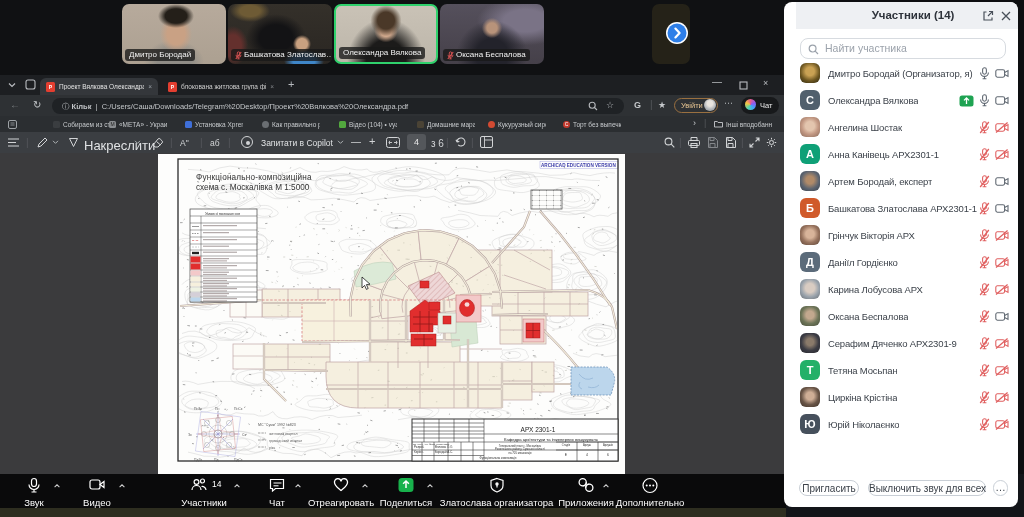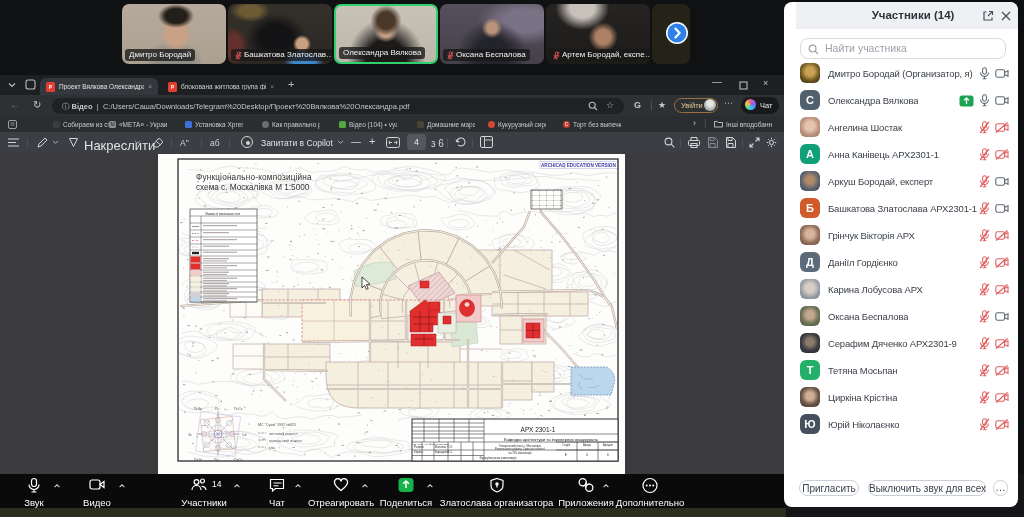--- a/index.html
+++ b/index.html
@@ -79,32 +79,20 @@
     radial-gradient(ellipse at 82% 28%, #7a7386 0 18%, rgba(122,115,134,0) 40%),
     linear-gradient(#55505c,#454049)">
     <div class="nm"><svg width="7" height="9" viewBox="0 0 11 13" style="flex:none">
             <g fill="none" stroke="#e05555" stroke-width="1.4">
               <rect x="3.6" y="0.8" width="3.8" height="6.4" rx="1.9"></rect>
               <path d="M1.6,5.5 a3.9,3.9 0 0 0 7.8,0 M5.5,9.6 v2 M3.6,11.8 h3.8"></path>
               <path d="M1.2,12 L9.8,1" stroke-width="1.6"></path>
             </g>
           </svg>Оксана Беспалова</div>
       </div>
-  <div class="tile" style="left:546px;background:
-    radial-gradient(circle at 55% 55%, #ad8166 0 11%, rgba(173,129,102,0) 22%),
-    radial-gradient(ellipse at 35% 6%, #c7c1b9 0 13%, rgba(199,193,185,0) 28%),
-    linear-gradient(#262422,#1d1b19)">
-    <div class="nm"><svg width="7" height="9" viewBox="0 0 11 13" style="flex:none">
-            <g fill="none" stroke="#e05555" stroke-width="1.4">
-              <rect x="3.6" y="0.8" width="3.8" height="6.4" rx="1.9"></rect>
-              <path d="M1.6,5.5 a3.9,3.9 0 0 0 7.8,0 M5.5,9.6 v2 M3.6,11.8 h3.8"></path>
-              <path d="M1.2,12 L9.8,1" stroke-width="1.6"></path>
-            </g>
-          </svg>Артем Бородай, експе…</div>
-      </div>
   <div class="tile" style="left:652px;width:38px;background:#252218"></div>
   <svg class="abs" style="left:665px;top:21px" width="24" height="24" viewBox="0 0 24 24">
     <circle cx="12" cy="12" r="11" fill="#fff"></circle>
         <circle cx="12" cy="12" r="9.5" fill="#2e7fe8"></circle>
     <path d="M10.4 7.6 L14.6 12 L10.4 16.4" fill="none" stroke="#fff" stroke-width="2.2" stroke-linecap="round" stroke-linejoin="round"></path>
   </svg>
 </div>
 
 <div class="abs" id="tabbar">
   <svg class="abs" style="left:8px;top:7px" width="8" height="6" viewBox="0 0 8 6">
@@ -128,21 +116,21 @@
   <svg class="abs" style="left:739px;top:6px" width="9" height="9" viewBox="0 0 9 9">
         <rect x="1" y="1" width="7" height="7" fill="none" stroke="#b9bcc0" stroke-width="1.1"></rect>
       </svg>
   <span class="abs gi" style="left:763px;top:3px;font-size:9px">×</span>
 </div>
 
 <div class="abs" id="addrbar">
   <span class="abs" style="left:10px;top:4px;color:#7d8184;font-size:10px">←</span>
   <span class="abs" style="left:33px;top:4px;color:#c6c9cc;font-size:10px">↻</span>
   <div class="pill" style="left:52px;top:2.5px;width:572px;height:16px"></div>
-  <span class="abs" style="left:62px;top:7px;color:#c3c6c9;font-size:7.5px">ⓘ <b>Відео</b>&nbsp;&nbsp;|&nbsp;&nbsp;C:/Users/Саша/Downloads/Telegram%20Desktop/Проект%20Вялкова%20Олександра.pdf</span>
+  <span class="abs" style="left:62px;top:7px;color:#c3c6c9;font-size:7.5px">ⓘ <b>Кільк</b>&nbsp;&nbsp;|&nbsp;&nbsp;C:/Users/Саша/Downloads/Telegram%20Desktop/Проект%20Вялкова%20Олександра.pdf</span>
   <svg class="abs" style="left:588px;top:6px" width="10" height="10" viewBox="0 0 10 10">
         <g fill="none" stroke="#b5b8bb" stroke-width="1.1">
           <circle cx="4.2" cy="4.2" r="3"></circle>
           <path d="M6.5,6.5 L9,9"></path>
         </g>
       </svg>
   <span class="abs" style="left:606px;top:5px;color:#b5b8bb;font-size:9px">☆</span>
   <span class="abs" style="left:634px;top:5px;color:#c6c9cc;font-size:9px;font-weight:bold">G</span>
   <span class="abs" style="left:650px;top:4px;color:#55585c;font-size:10px">|</span>
   <span class="abs" style="left:658px;top:5px;color:#c6c9cc;font-size:9px">★</span>
@@ -692,21 +680,21 @@
           </svg>
           <svg width="14" height="11" viewBox="0 0 14 11" fill="none" stroke="#e06060" stroke-width="1.1">
             <rect x="0.8" y="1.8" width="8.8" height="7.4" rx="1.6"></rect>
             <path d="M9.6,4.5 L13,2.6 v5.8 L9.6,6.5"></path>
             <path d="M1,10.4 L12.6,0.6" stroke-width="1.3"></path>
           </svg>
         </div>
 </div>
 <div class="prow" style="top:166px">
 <div class="pav" style="background:radial-gradient(circle at 50% 45%,#b08a68 0 26%,#5c6470 60%,#39404a)"></div>
-<div class="pnm">Аркуш Бородай, експерт</div>
+<div class="pnm">Артем Бородай, експерт</div>
 <div class="picons">
           <svg width="11" height="13" viewBox="0 0 11 13" fill="none" stroke="#e06060" stroke-width="1.1">
             <rect x="3.6" y="0.8" width="3.8" height="6.4" rx="1.9"></rect>
             <path d="M1.6,5.5 a3.9,3.9 0 0 0 7.8,0 M5.5,9.6 v2 M3.6,11.8 h3.8"></path>
             <path d="M1.2,12 L9.8,1" stroke-width="1.3"></path>
           </svg>
           <svg width="14" height="11" viewBox="0 0 14 11" fill="none" stroke="#606872" stroke-width="1.1">
             <rect x="0.8" y="1.8" width="8.8" height="7.4" rx="1.6"></rect>
             <path d="M9.6,4.5 L13,2.6 v5.8 L9.6,6.5"></path>
           </svg>

